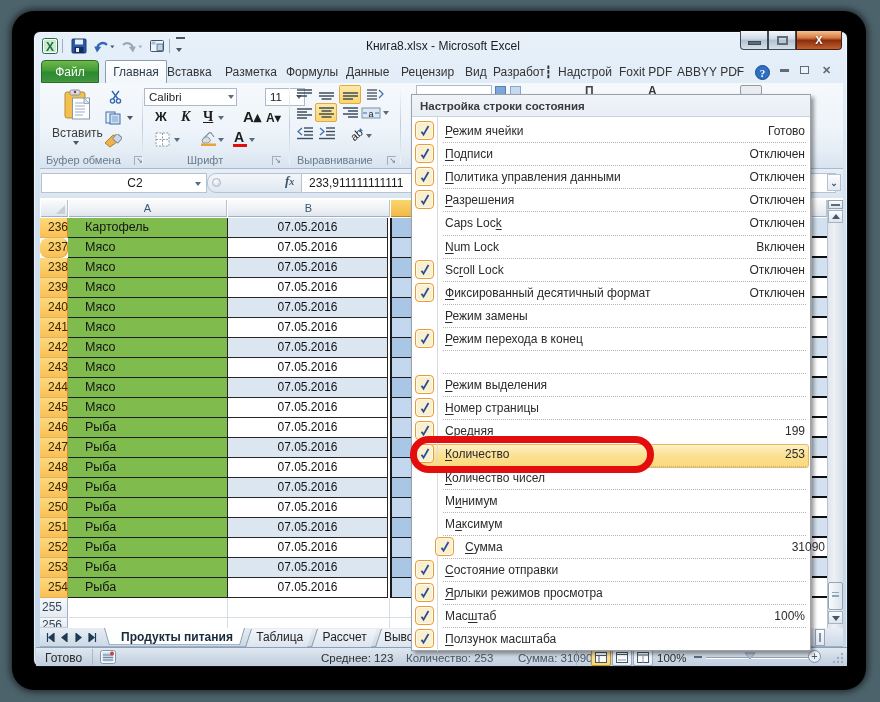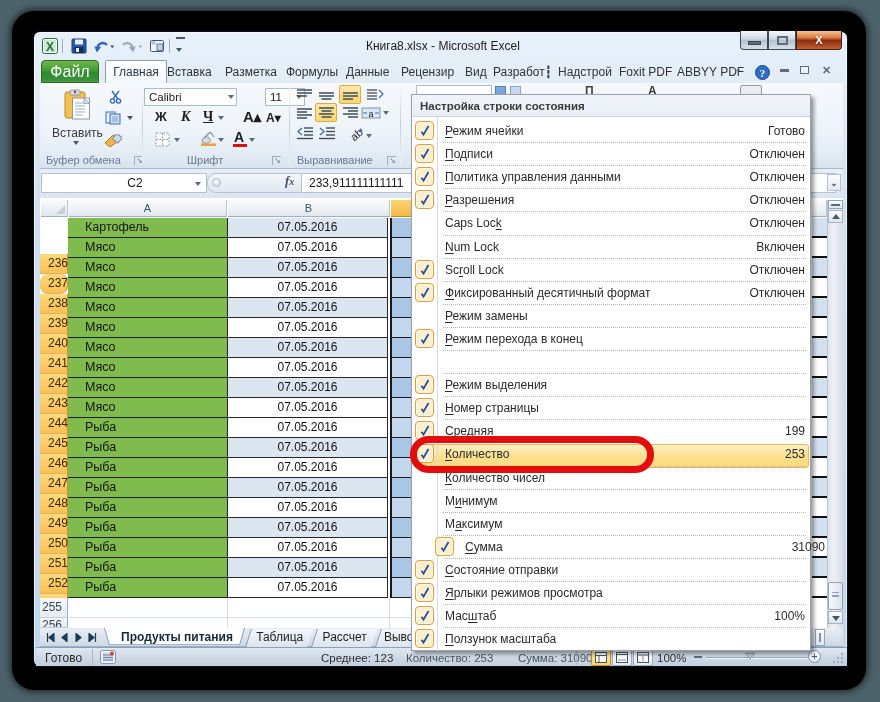--- a/index.html
+++ b/index.html
@@ -13,40 +13,40 @@
 
 #winbtns{position:absolute;right:5px;top:-1px;height:19px;display:flex;}
 .wb{width:28px;height:19px;border:1px solid #3c4a58;border-top:none;background:linear-gradient(#f4f7fa,#cfd9e4 45%,#b3c0cd 50%,#d6e0ea);display:flex;align-items:center;justify-content:center;}
 .wb:first-child{border-radius:0 0 0 4px;}
 #closeb{width:46px;height:19px;border:1px solid #4a1f12;border-top:none;border-radius:0 0 4px 0;background:linear-gradient(#f3c490,#d97a44 38%,#8a2e10 52%,#c0622e);display:flex;align-items:center;justify-content:center;color:#fff;font-weight:bold;font-size:11px;text-shadow:0 1px 2px #5e1708;}
 
 #qat{position:absolute;left:8px;top:5px;height:18px;display:flex;align-items:center;}
 
 #tabrow{position:absolute;left:0;top:27px;width:100%;height:24px;font-size:12px;color:#333;}
 .rtab{position:absolute;top:3px;height:21px;line-height:21px;white-space:nowrap;}
-#filetab{position:absolute;left:7px;top:1px;width:58px;height:23px;border-radius:4px 4px 0 0;background:linear-gradient(#71b74a,#3f9a35 48%,#2c8a2c 52%,#3a913d 90%,#49a038);border:1px solid #2a6b28;color:#fff;text-align:center;line-height:22px;font-size:16px;}
+#filetab{position:absolute;left:7px;top:1px;width:58px;height:23px;border-radius:4px 4px 0 0;background:linear-gradient(#71b74a,#3f9a35 48%,#2c8a2c 52%,#3a913d 90%,#49a038);border:1px solid #2a6b28;color:#fff;text-align:center;line-height:22px;font-size:12px;}
 #hometab{position:absolute;left:71px;top:1px;width:62px;height:24px;background:linear-gradient(#fdfeff,#f1f6fb);border:1px solid #8b9dae;border-bottom:none;border-radius:2px 2px 0 0;text-align:center;line-height:23px;color:#2f3c4a;}
 
 #ribbon{position:absolute;left:6px;top:51px;width:803px;height:86px;background:linear-gradient(#f6f9fc,#eef4fa 55%,#e2ebf4 85%,#d8e3ef);border-bottom:1px solid #a9bacd;overflow:hidden;}
 .gsep{position:absolute;top:3px;width:1px;height:78px;background:linear-gradient(#f8fbfd,#bfccda 50%,#f0f5fa);}
 .glabel{position:absolute;top:71px;font-size:11px;color:#66798e;white-space:nowrap;}
 .launch{position:absolute;top:73px;width:9px;height:9px;border:1px solid #9fadbd;border-right:none;border-bottom:none;color:#66798e;font-size:8px;line-height:8px;text-align:right;}
 .combo{position:absolute;height:18px;background:#fff;border:1px solid #aabbd0;font-size:11.5px;color:#222;line-height:16px;padding-left:4px;}
 .combo .da{position:absolute;right:2px;top:6px;}
 .da{width:0;height:0;border-left:3px solid transparent;border-right:3px solid transparent;border-top:4px solid #5a6b7d;display:inline-block;}
 .fbtn{position:absolute;font-weight:bold;color:#1d1d1d;font-size:13px;}
 .hl{background:linear-gradient(#fde9a8,#fbd66e);border:1px solid #e0ab44;border-radius:2px;}
 
 #fbar{position:absolute;left:6px;top:137px;width:803px;height:29px;background:linear-gradient(#e7eef6,#dbe5f0);}
 #nbox{position:absolute;left:1px;top:4px;width:166px;height:20px;background:#fff;border:1px solid #b4c2d4;font-size:12px;color:#1a1a1a;text-align:center;line-height:19px;padding-left:22px;}
 #fxbox{position:absolute;left:262px;top:4px;width:534px;height:20px;background:#fff;border:1px solid #b4c2d4;border-left:none;font-size:12px;color:#1a1a1a;line-height:19px;padding-left:7px;}
 
 #sheet{position:absolute;left:6px;top:166px;width:803px;height:430px;background:#fff;overflow:hidden;}
 .chead{position:absolute;top:2px;height:17px;background:linear-gradient(#fafbfc,#eef1f5 60%,#e0e6ed);border-right:1px solid #b7c3d1;border-bottom:1px solid #9eb0c4;font-size:11px;color:#3a566f;text-align:center;line-height:16px;}
-.rowh{position:absolute;left:0;width:28px;height:20px;border-right:1px solid #d98c2c;border-bottom:1px solid #e5b05c;background:linear-gradient(#fcd97e,#f9c055);font-size:12px;color:#3a2800;line-height:19px;padding-left:8px;margin-top:36px;}
+.rowh{position:absolute;left:0;width:28px;height:20px;border-right:1px solid #d98c2c;border-bottom:1px solid #e5b05c;background:linear-gradient(#fcd97e,#f9c055);font-size:12px;color:#3a2800;line-height:19px;padding-left:8px;}
 .rowhn{position:absolute;left:0;width:28px;height:20px;border-right:1px solid #9eb0c4;border-bottom:1px solid #c4cdd8;background:linear-gradient(#f6f8fa,#e6ebf1);font-size:12px;color:#33475c;line-height:19px;padding-left:2px;}
 .ga{position:absolute;left:28px;width:159px;height:20px;background:#80bb4d;border-bottom:1px solid #1f1f1f;font-size:12.5px;color:#151515;line-height:19px;padding-left:17px;}
 .gb{position:absolute;left:187px;width:161px;height:20px;border:1px solid #262626;border-top:none;font-size:12px;color:#111;text-align:center;line-height:19px;}
 .gc{position:absolute;left:350px;width:24px;height:20px;border-bottom:1px solid #1a1a1a;border-left:2px solid #1a1a1a;}
 .gd{position:absolute;left:772px;width:15px;height:20px;border-bottom:2px solid #111;}
 .b1{background:#dce6f1;}.b0{background:#fff;}
 .c1{background:#a9c6e4;}.c0{background:#c3d7ee;}
 .d1{background:#d2e0ef;}.d0{background:#fff;}
 
 #tabbar{position:absolute;left:6px;top:596px;width:803px;height:19px;background:linear-gradient(#e7edf4,#cdd9e6);border-bottom:1px solid #9eb0c4;font-size:12px;}

